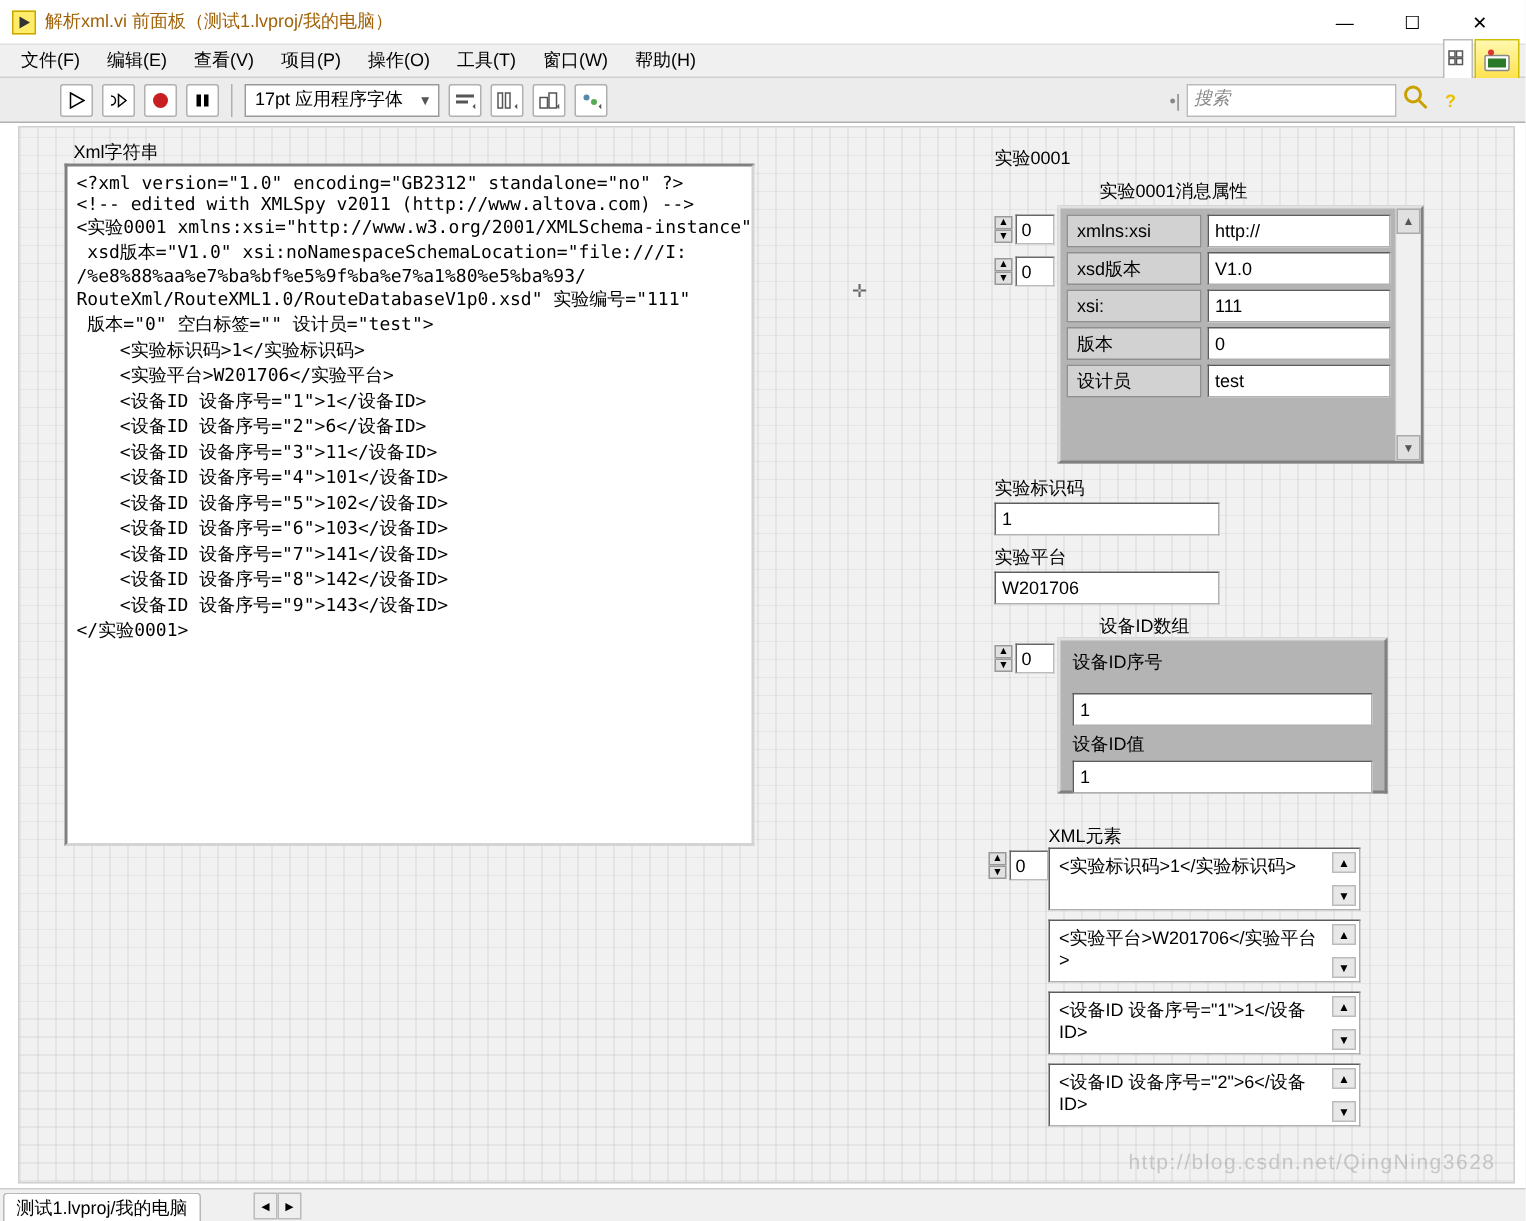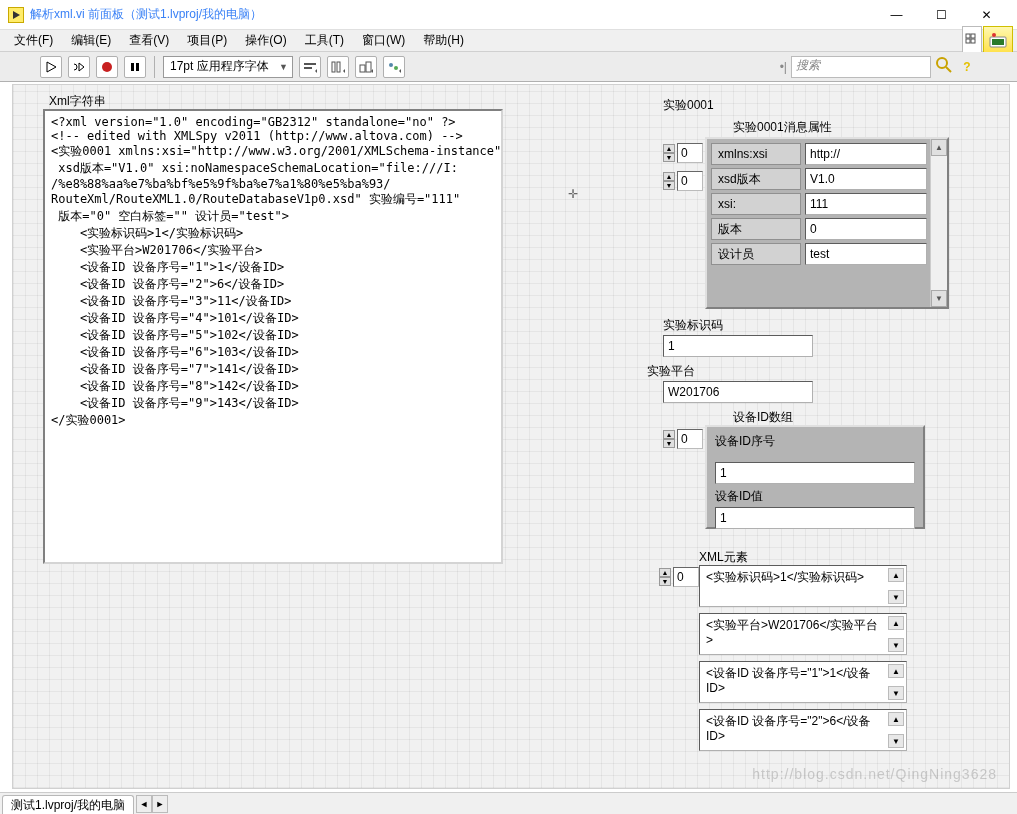--- a/index.html
+++ b/index.html
@@ -1,21 +1,21 @@
 <!DOCTYPE html>
 <html><head>
 <meta charset="utf-8">
 <style>
 * { box-sizing: border-box; margin: 0; padding: 0; font-family: "Microsoft YaHei", "Segoe UI", sans-serif; font-size: 12px; }
 body { background: #ffffff; width: 1017px; height: 814px; overflow: hidden; position: relative; }
 
 .titlebar { height: 30px; background: #ffffff; display: flex; align-items: center; padding: 0 8px; border-bottom: 1px solid #e0e0e0; }
 .titlebar .app-icon { width: 16px; height: 16px; background: #ffec6a; border: 1px solid #c9a900; display: flex; align-items: center; justify-content: center; margin-right: 6px; }
 .titlebar .app-icon svg { width: 10px; height: 10px; }
-.titlebar .title { flex: 1; color: #3b82f6; }
+.titlebar .title { flex: 1; color: #a16207; }
 .titlebar .win-btns { display: flex; gap: 0; }
 .titlebar .win-btns div { width: 45px; height: 30px; display: flex; align-items: center; justify-content: center; color: #000; }
 
 .menubar { height: 22px; display: flex; align-items: center; padding: 0 6px; background: #f0f0f0; border-bottom: 1px solid #d0d0d0; gap: 2px; position: relative; }
 .menubar .menu-item { padding: 2px 8px; color: #000; }
 .menubar .toolbar-right-icons { position: absolute; right: 4px; top: -4px; display:flex; gap:1px;}
 .toolbar-right-icons .small-tool { width: 20px; height: 28px; border:1px solid #bbb; background:#fff; display:flex; align-items:center; justify-content:center;}
 .toolbar-right-icons .lv-icon { width:30px; height:28px; border:1px solid #d0bf00; background:linear-gradient(#fff8b0,#ffe14a); display:flex; align-items:center; justify-content:center;}
 
 .toolbar { height: 30px; background: #ececec; border-bottom: 1px solid #b0b0b0; display: flex; align-items: center; padding: 0 40px 0 40px; gap: 6px; position:relative;}
@@ -44,21 +44,21 @@
 .prop-row { display:flex; gap:4px; margin-bottom:3px;}
 
 .vscroll { position:absolute; top:0; right:0; bottom:0; width:17px; background:#f0f0f0; border-left:1px solid #ccc; display:flex; flex-direction:column;}
 .vscroll .arr { height:17px; background:#e0e0e0; border:1px solid #aaa; display:flex; align-items:center; justify-content:center; font-size:8px; color:#555;}
 .vscroll .track { flex:1; background:#f0f0f0;}
 
 .xml-elem { position:relative; background:#fff; border:1px inset #b0b0b0; height:42px; padding:4px 22px 4px 6px; margin-bottom:6px;}
 .xml-elem .mini-scroll { position:absolute; right:2px; top:2px; bottom:2px; width:16px; display:flex; flex-direction:column; justify-content:space-between;}
 .xml-elem .mini-scroll div { height:14px; background:#e8e8e8; border:1px solid #bbb; font-size:8px; display:flex; align-items:center; justify-content:center;}
 
-.status-bar { position:absolute; left:0; right:0; bottom:0; height:22px; background:#f0f0f0; border-top:1px solid #ccc; display:flex; align-items:center;}
+.status-bar { position:absolute; left:0; right:0; bottom:0; height:22px; background:#f0f0f0; border-top:1px solid #ccc; display:flex; align-items:center;gap:33px;}
 .status-tab { height:20px; background:#fff; border:1px solid #b8b8b8; border-bottom:none; border-radius:3px 3px 0 0; padding:0 8px; display:flex; align-items:center; margin-left:2px; position:relative; top:1px;}
 .status-nav { display:flex; margin-left:2px;}
 .status-nav div { width:16px; height:18px; border:1px solid #bbb; background:#eee; font-size:9px; display:flex; align-items:center; justify-content:center;}
 
 .watermark { position:absolute; right:12px; bottom:6px; color:rgba(120,120,120,0.35); font-size:14px; letter-spacing:1px; pointer-events:none;}
 </style>
 </head>
 <body>
 
 <div class="titlebar">
@@ -241,21 +241,21 @@
     <div class="vscroll">
         <div class="arr">▲</div>
         <div class="track"></div>
         <div class="arr">▼</div>
       </div>
   </div>
 
   <div class="label" style="left:650px; top:232px;">实验标识码</div>
   <div class="inner-field" style="position:absolute; left:650px; top:250px; width:150px;">1</div>
 
-  <div class="label" style="left:634px; top:278px;">实验平台</div>
+  <div class="label" style="left:650px; top:278px;">实验平台</div>
   <div class="inner-field" style="position:absolute; left:650px; top:296px; width:150px;">W201706</div>
 
   <div class="label" style="left:720px; top:324px;">设备ID数组</div>
   <div style="position:absolute; left:650px; top:344px;" class="numeric-ctl">
     <div class="spinner">
         <div>▲</div>
         <div>▼</div>
       </div>
     <div class="nval">0</div>
   </div>

